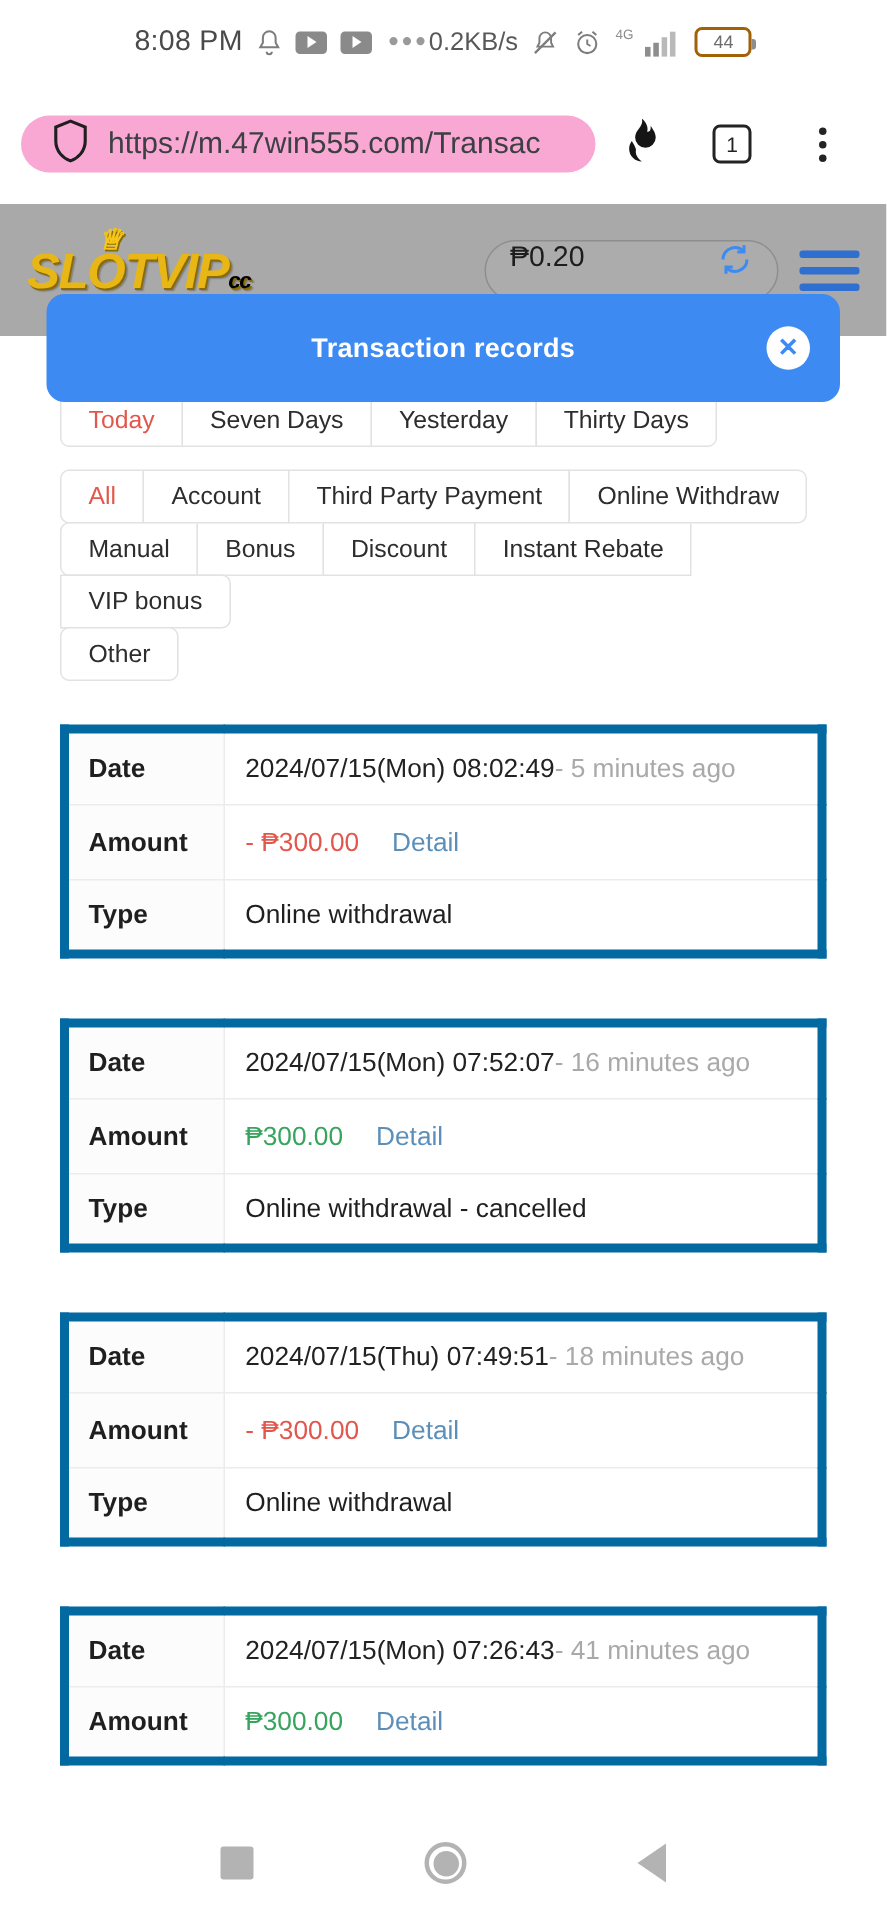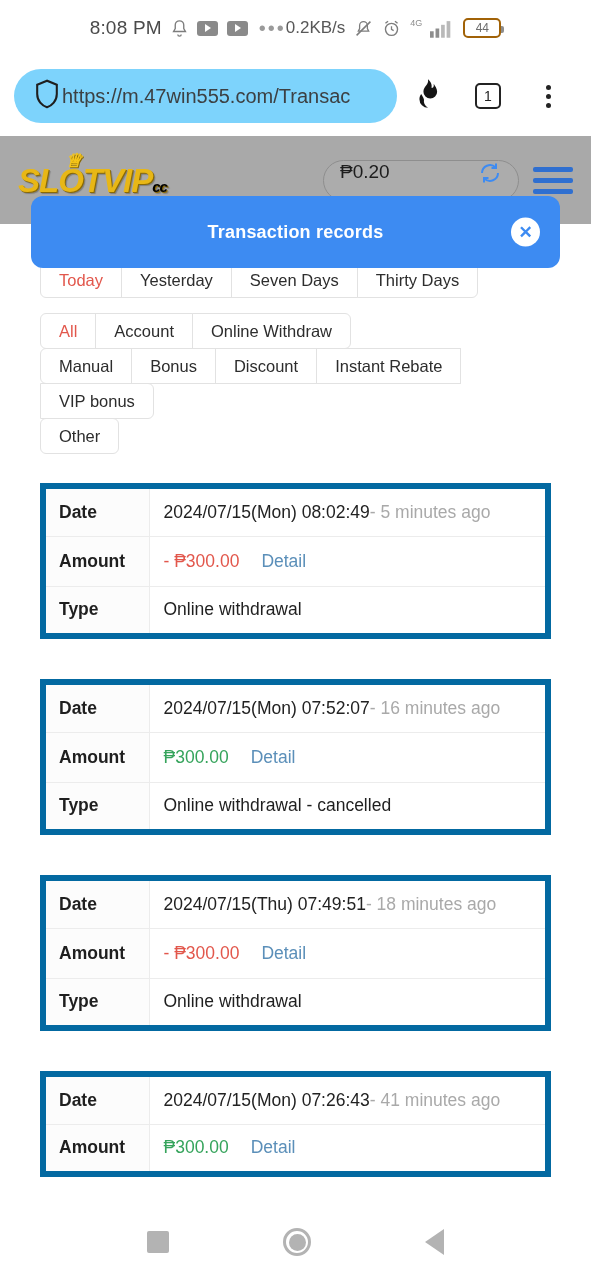--- a/index.html
+++ b/index.html
@@ -46,22 +46,22 @@
     content: ""; position: absolute; right: -5px; top: 6px;
     width: 3px; height: 7px; background: #8d8d8d; border-radius: 0 2px 2px 0;
   }
 
   
   .browserbar {
     height: 80px; display: flex; align-items: center;
     padding: 0 14px 0 14px; background: #ffffff; gap: 2px;
   }
   .urlbox {
-    flex: 1; height: 54px; background: #7dd3fc; border-radius: 27px;
-    display: flex; align-items: center; padding: 0 20px; gap: 2px;
+    flex: 1; height: 38px; background: #f9a8d4; border-radius: 27px;
+    display: flex; align-items: center; padding: 0 20px; gap: 12px;
     overflow: hidden;
   }
   .url-text {
     font-size: 20px; color: #3c4043; white-space: nowrap; overflow: hidden;
   }
   .chrome-btn {
     width: 58px; height: 58px; display: flex; align-items: center; justify-content: center;
     flex: none;
   }
   .tabcount {
@@ -276,29 +276,30 @@
   <div class="modal-bar">
     <span class="modal-title">Transaction records</span>
     <span class="modal-close">✕</span>
   </div>
 
   <div class="page">
 
     <div class="filters">
       <div class="chip-row">
         <div class="chip active">Today</div>
+        <div class="chip">Seven Days</div>
         <div class="chip">Yesterday</div>
-        <div class="chip">Seven Days</div>
         <div class="chip">Thirty Days</div>
       </div>
 
       <div class="group2">
         <div class="chip-row">
           <div class="chip active">All</div>
           <div class="chip">Account</div>
+          <div class="chip">Third Party Payment</div>
           <div class="chip">Online Withdraw</div>
         </div>
         <div class="chip-row">
           <div class="chip">Manual</div>
           <div class="chip">Bonus</div>
           <div class="chip">Discount</div>
           <div class="chip">Instant Rebate</div>
           <div class="chip">VIP bonus</div>
         </div>
         <div class="chip-row">

